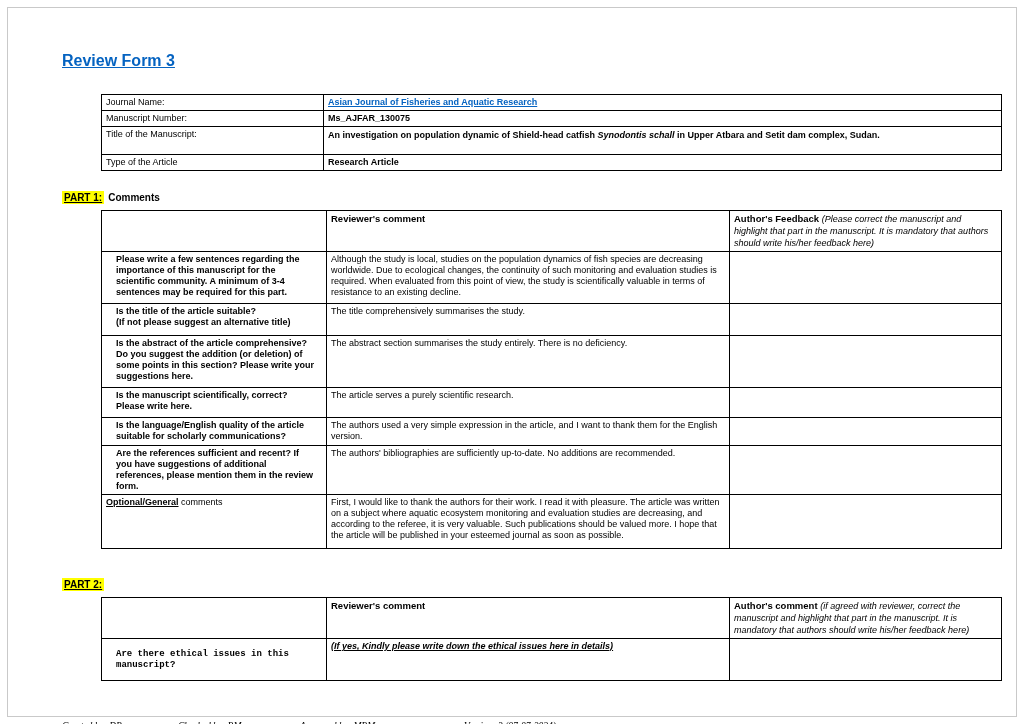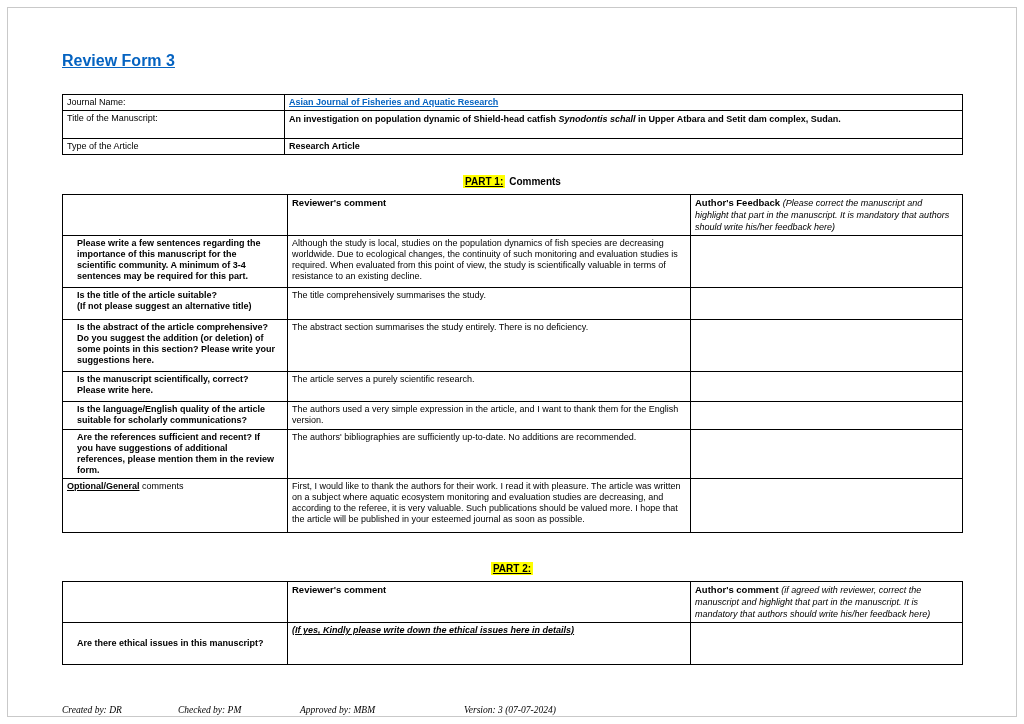--- a/index.html
+++ b/index.html
@@ -3,46 +3,46 @@
 <meta charset="utf-8">
 <style>
   * { margin:0; padding:0; box-sizing:border-box; }
   html,body { width:1024px; height:724px; background:#ffffff; font-family:"Liberation Sans", sans-serif; color:#000; }
   .page { position:relative; width:1024px; height:724px; background:#fff; overflow:hidden; }
   .page-border { position:absolute; inset:7px; border:1px solid #c9c9c9; pointer-events:none; }
   .content { position:absolute; left:62px; top:52px; width:900px; }
 
   .doc-title { color:#0563C1; font-weight:bold; text-decoration:underline; font-size:16px; }
 
-  table { border-collapse:collapse; width:900px; table-layout:fixed; }
+  table { border-collapse:collapse; width:900px; table-layout:fixed;margin-left:39px; }
   td { border:1px solid #000; padding:2px 4px; vertical-align:top; font-size:9px; line-height:11px; text-align:left; word-wrap:break-word; }
 
   
   .meta { margin-top:24px; }
   .meta .lbl { font-weight:normal; }
   .meta .val { font-weight:bold; }
   .link { color:#0563C1; font-weight:bold; text-decoration:underline; cursor:pointer; }
   .ital { font-style:italic; }
   .meta .title-row td { height:28px; }
   .meta .title-val { padding-top:3px; }
 
   
-  .part-heading { margin-top:21px; font-size:10px; font-weight:bold;text-align:center; }
+  .part-heading { margin-top:21px; font-size:10px; font-weight:bold; }
   .hl { background:#FFFF00; font-weight:bold; text-decoration:underline; padding:1px 2px; }
   .rest { margin-left:4px; font-weight:bold; }
 
   
   .main { margin-top:7px; }
   .main td.hdr { font-weight:bold; font-size:9.5px; }
   .note { font-weight:normal; font-style:italic; font-size:9px; }
   .q { font-weight:bold; padding-left:14px; padding-right:10px; white-space:pre-line; }
   .opt { font-weight:normal; }
   .opt .u-label { font-weight:bold; text-decoration:underline; }
   .c { padding-left:4px; }
-  .mid { vertical-align:middle; }
+  .mid { vertical-align:middle;font-family:Liberation Mono, monospace; }
   .note-cell { font-style:italic; text-decoration:underline; font-weight:bold; }
 
   .part2-heading { margin-top:30px; font-size:10px; }
   .footer { position:relative; margin-top:40px; height:14px; font-family:"Liberation Serif", serif; font-size:9.5px; }
   .footer span { position:absolute; top:0; white-space:nowrap;font-style:italic; }
   .f1 { left:0; } .f2 { left:116px; } .f3 { left:238px; } .f4 { left:402px; }
 </style>
 </head>
 <body>
 
@@ -54,20 +54,24 @@
 
     <table class="meta">
       <colgroup>
           <col style="width:222px">
           <col style="width:678px">
         </colgroup>
       <tbody>
           <tr>
         <td class="lbl">Journal Name:</td>
         <td class="val"><a class="link">Asian Journal of Fisheries and Aquatic Research</a></td>
+      </tr>
+      <tr>
+        <td class="lbl">Manuscript Number:</td>
+        <td class="val">Ms_AJFAR_130075</td>
       </tr>
       <tr class="title-row">
         <td class="lbl">Title of the Manuscript:</td>
         <td class="val title-val"><span>An investigation on population dynamic of Shield-head catfish </span><span class="ital">Synodontis schall</span><span> in Upper Atbara and Setit dam complex, Sudan.</span></td>
       </tr>
       <tr>
         <td class="lbl">Type of the Article</td>
         <td class="val">Research Article</td>
       </tr>
     </tbody>

